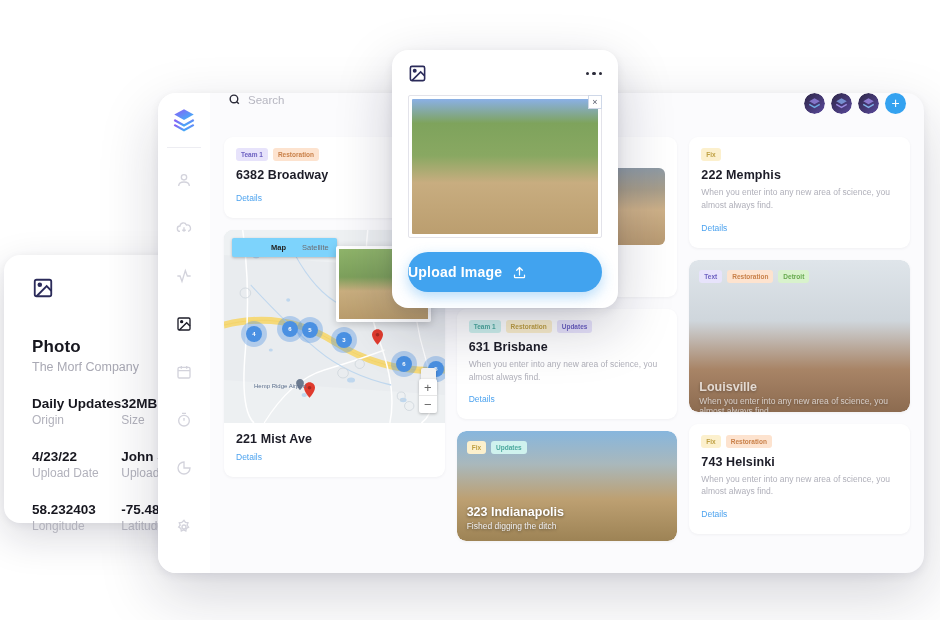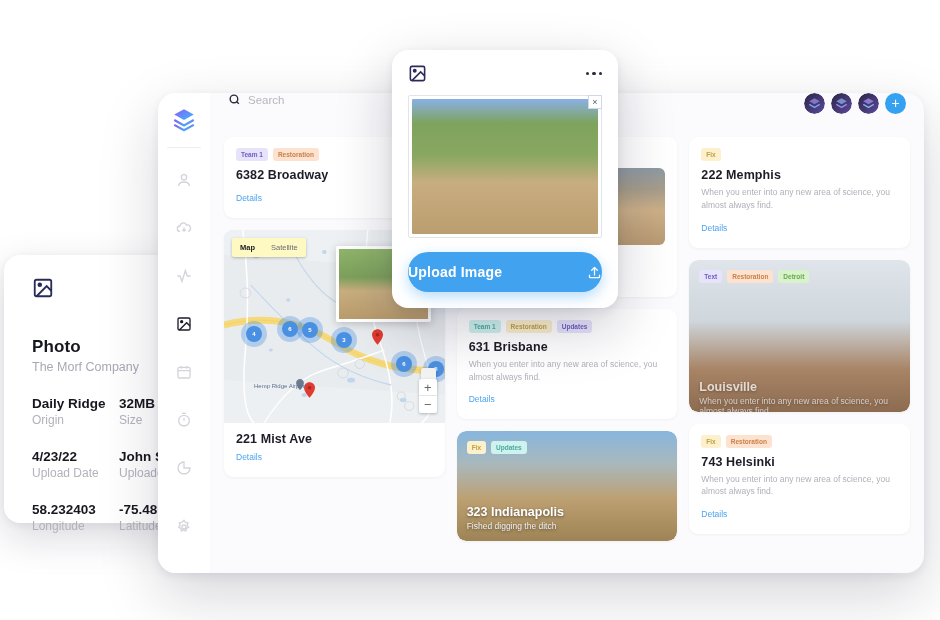--- a/index.html
+++ b/index.html
@@ -83,21 +83,21 @@
   .card-img { width: 100%; display: block; border-radius: 6px; }
   .img-site { background: linear-gradient(#8e9aa4 0%, #a79d8a 28%, #cdb088 55%, #b89a72 100%); }
   .img-frame{ background: linear-gradient(#dfe5ea 0%, #cfd6dc 40%, #a88466 72%, #8c6b50 100%); }
   .img-trench{ background: linear-gradient(#87b6dd 0%, #a9b8bc 30%, #bda072 62%, #9d8355 100%); }
 
   
   .map-card { background: #fff; border-radius: 9px; box-shadow: 0 1px 3px rgba(30,30,60,.05); overflow: hidden; }
   .map-box { position: relative; height: 193px; background: #e9ecef; }
   .map-toggle {
     position: absolute; left: 8px; top: 8px; z-index: 4; display: flex;
-    background: #fef9c3; border-radius: 2px; box-shadow: 0 1px 3px rgba(0,0,0,.25); overflow: hidden;
+    background: #7dd3fc; border-radius: 2px; box-shadow: 0 1px 3px rgba(0,0,0,.25); overflow: hidden; padding-left: 31px;
   }
   .map-toggle span { font-size: 7.5px; padding: 5px 8px; color: #6d6d73; }
   .map-toggle span.on { color: #222; font-weight: 700; }
   .map-zoom {
     position: absolute; right: 8px; bottom: 10px; z-index: 4;
     background: #fff; border-radius: 2px; box-shadow: 0 1px 3px rgba(0,0,0,.25);
     width: 18px; text-align: center; color: #666;
   }
   .map-zoom div { height: 17px; line-height: 17px; font-size: 13px; }
   .map-zoom div:first-child { border-bottom: 1px solid #e6e6e6; }
@@ -148,41 +148,41 @@
   }
   .drop-close {
     position: absolute; right: -1px; top: -1px; width: 14px; height: 14px;
     background: #fff; border: 1px solid #cfd8e8; color: #5a6070;
     font-size: 9px; line-height: 12px; text-align: center;
   }
   .upload-btn {
     margin-top: 14px; height: 40px; border-radius: 21px; border: none;
     background: #41a3ef; color: #fff; font-family: inherit;
     font-size: 14px; font-weight: 700; letter-spacing: .2px;
-    display: flex; align-items: center; justify-content: space-between; gap: 10px;
+    display: flex; align-items: center; justify-content: flex-start; gap: 10px;
     box-shadow: 0 5px 14px rgba(65,163,239,.38);
   }
   .upload-btn svg { width: 15px; height: 15px; }
 </style>
 </head>
 <body>
 
 <div class="stage">
 
   <div class="photo-card">
     <svg class="pc-icon" viewBox="0 0 24 24" fill="none" stroke="#2b2b5a" stroke-width="2">
       <rect x="3" y="3" width="18" height="18" rx="2"></rect>
       <circle cx="8.5" cy="8.5" r="1.5" fill="#2b2b5a"></circle>
       <path d="M21 15l-5-5L5 21"></path>
     </svg>
     <div class="pc-title">Photo</div>
     <div class="pc-sub">The Morf Company</div>
     <div class="pc-grid">
       <div>
-        <div class="pc-val">Daily Ridge</div>
+        <div class="pc-val">Daily Updates</div>
         <div class="pc-lab">Origin</div>
       </div>
       <div>
         <div class="pc-val">32MB</div>
         <div class="pc-lab">Size</div>
       </div>
       <div>
         <div class="pc-val">4/23/22</div>
         <div class="pc-lab">Upload Date</div>
       </div>

